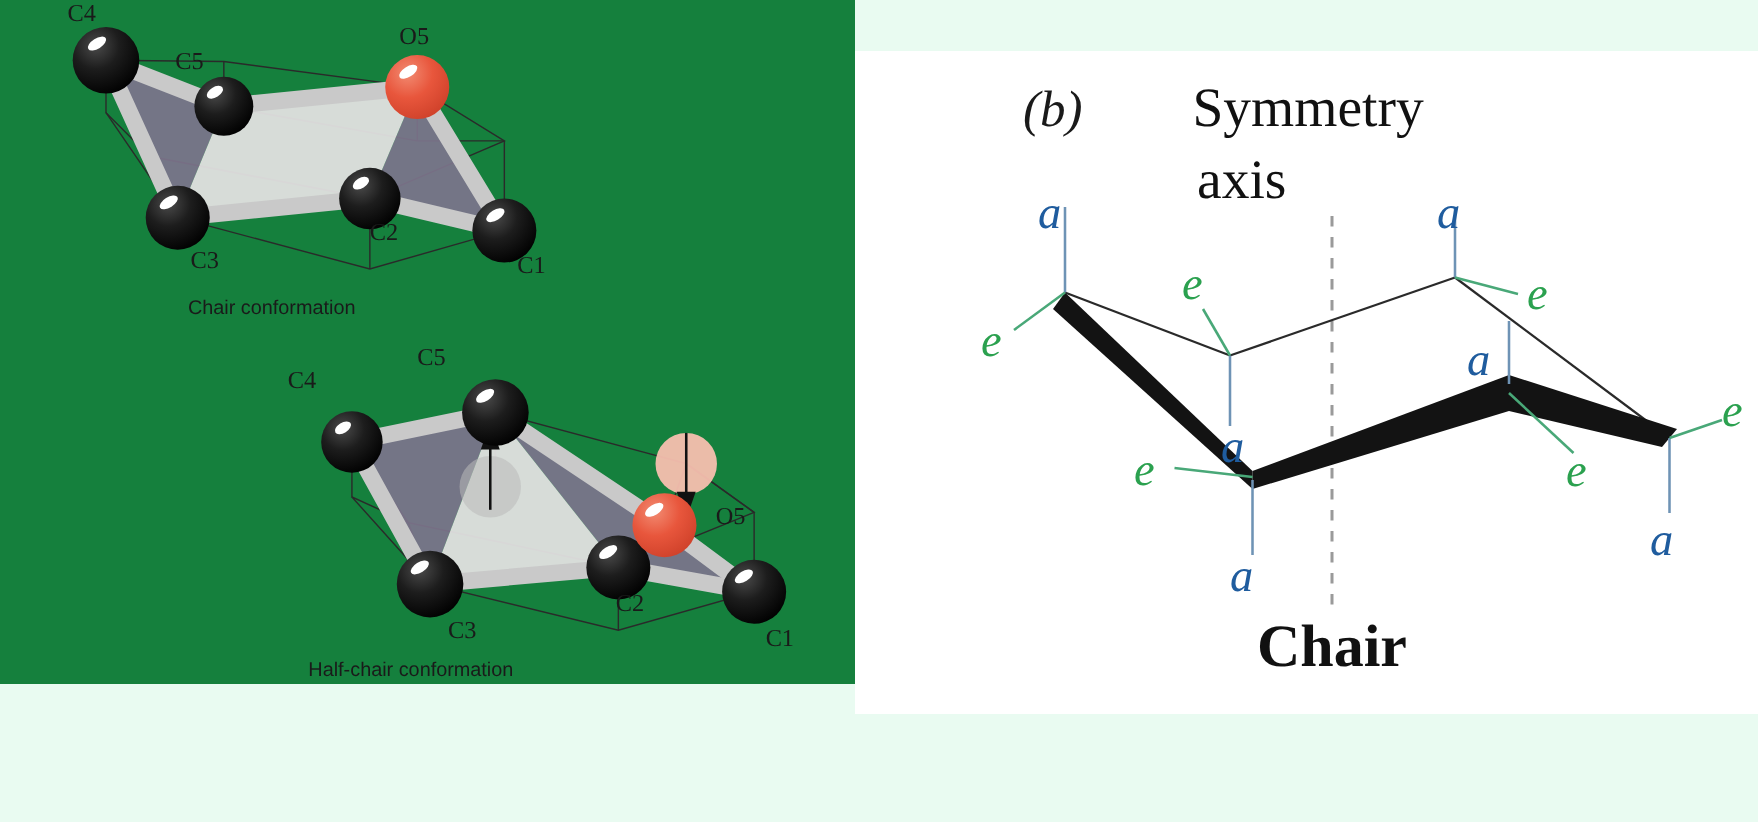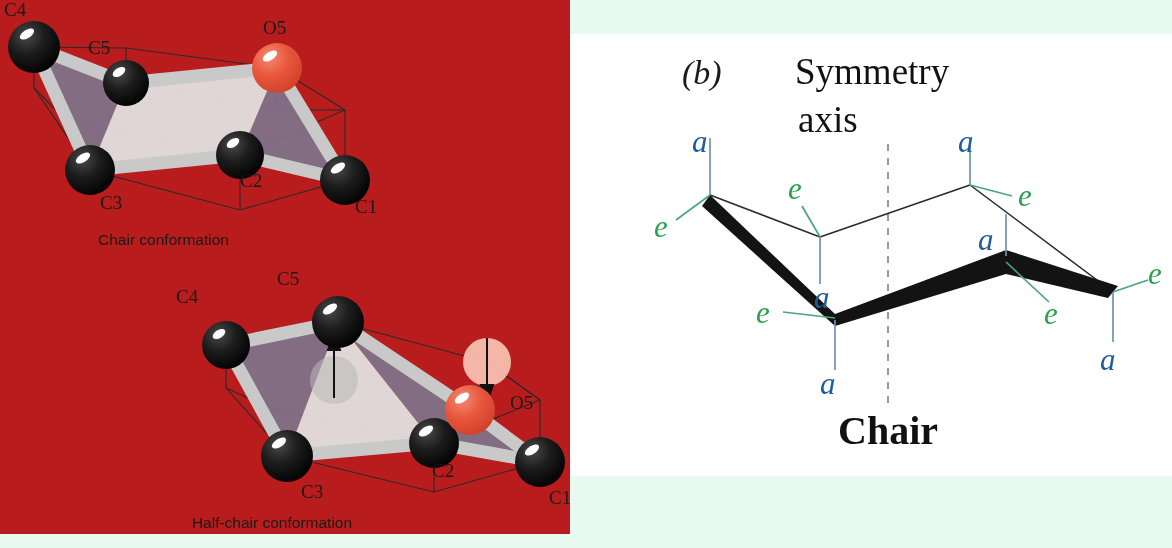--- a/index.html
+++ b/index.html
@@ -15,22 +15,22 @@
     background: #e9fbf1;
     font-family: "Liberation Serif", serif;
   }
 
   
   #left-panel {
     position: absolute;
     left: 0;
     top: 0;
     width: 570px;
-    height: 534px;
-    background: #b91c1c;
+    height: 456px;
+    background: #15803d;
   }
   #right-panel {
     position: absolute;
     left: 570px;
     top: 34px;
     width: 602px;
     height: 442px;
     background: #ffffff;
   }
 

